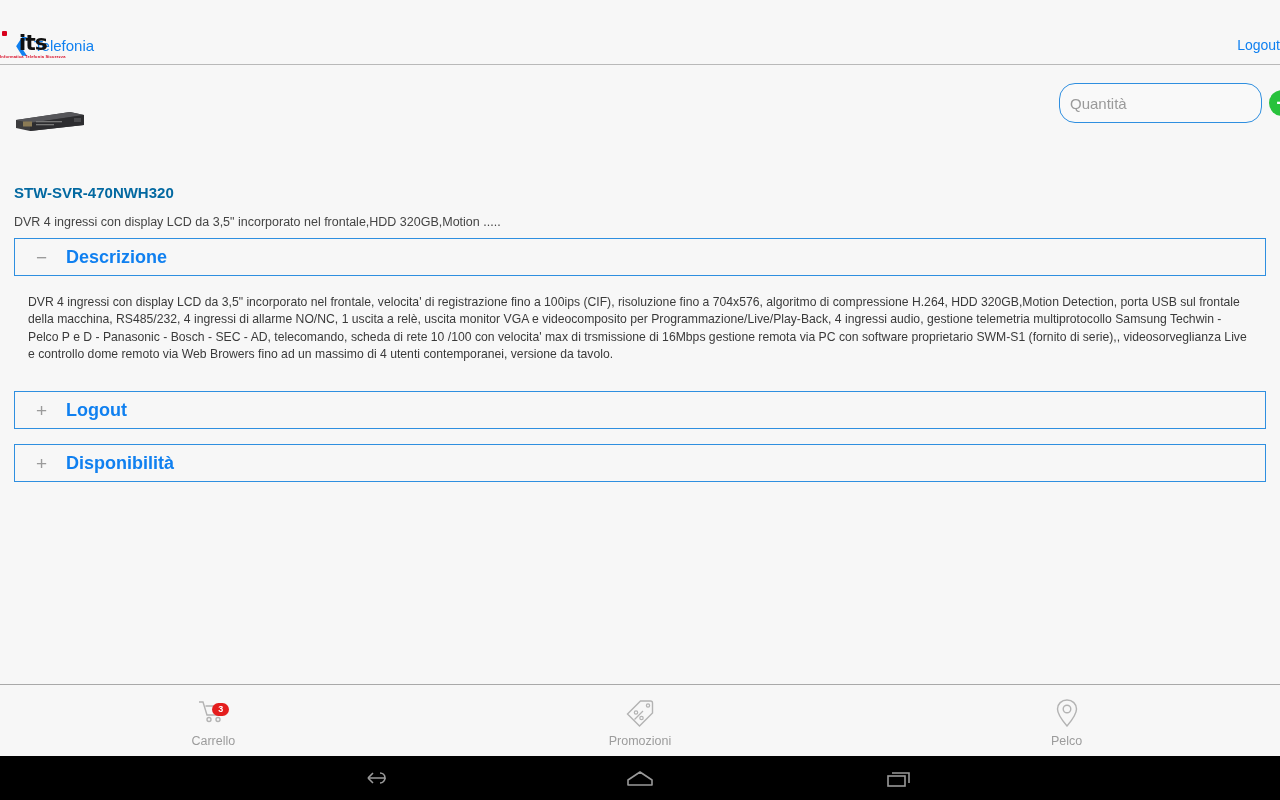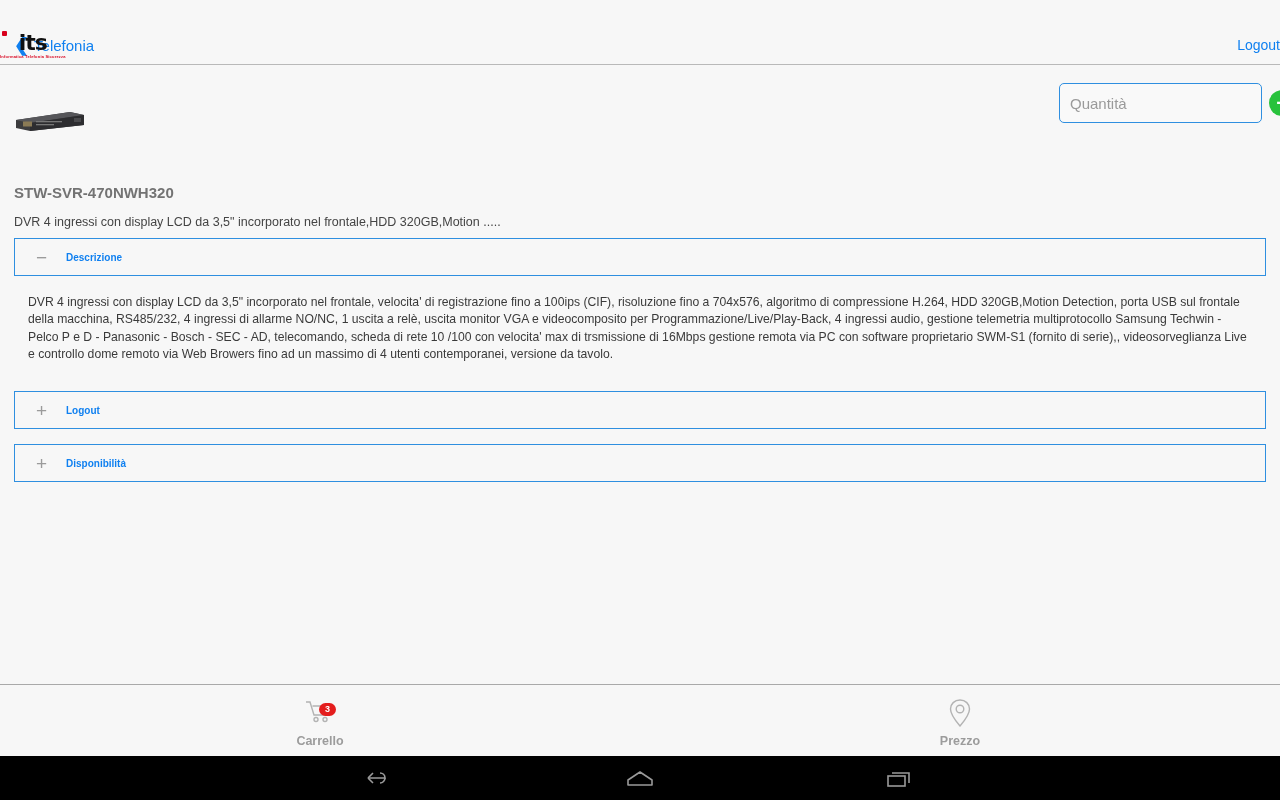--- a/index.html
+++ b/index.html
@@ -51,76 +51,76 @@
   .logo .mark { font-size: 22px; font-weight: bold; letter-spacing: -1px; color: #111; font-family: "DejaVu Sans", sans-serif; }
   .logo .dot { position: absolute; left: 2px; top: -1px; width: 5px; height: 5px; background: #d8001c; border-radius: 1px; }
   .logo .sub { font-size: 4px; color: #d8001c; letter-spacing: .2px; margin-top: 1px; font-weight: bold; }
   .logout { margin-left: auto; color: #1080f0; font-size: 14px; cursor: pointer; }
 
   
   .content { position: absolute; top: 66px; left: 0; width: 1280px; height: 618px; background: #f7f7f7; }
 
   .qty-box {
     position: absolute; right: 18px; top: 17px; width: 203px; height: 40px;
-    border: 1px solid #2f8fe0; border-radius: 5px; background: #f9f9f9;
+    border: 1px solid #2f8fe0; border-radius: 16px; background: #f9f9f9;
     display: flex; align-items: center; padding: 0 6px 0 10px;
   }
   .qty-input {
     border: none; outline: none; background: transparent; flex: 1;
     font-size: 15px; color: #555; font-family: "Liberation Sans", sans-serif;
   }
   .qty-input::placeholder { color: #9a9a9a; }
   .plus-btn {
     width: 26px; height: 26px; border-radius: 50%; background: #28c23c;
     display: flex; align-items: center; justify-content: center;
     color: #fff; font-size: 20px; line-height: 1; font-weight: bold; cursor: pointer;
     flex: 0 0 26px;
   }
 
   .product-img {
     position: absolute; left: 14px; top: 40px; width: 72px; height: 26px;
   }
 
   .prod-title {
     position: absolute; left: 14px; top: 118px;
-    font-size: 15px; font-weight: bold; color: #737373;
+    font-size: 15px; font-weight: bold; color: #0369a1;
   }
   .prod-sub {
     position: absolute; left: 14px; top: 149px;
     font-size: 12.5px; color: #444;
   }
 
   
   .acc { position: absolute; left: 14px; width: 1252px; }
   .acc-head {
     height: 38px; border: 1px solid #2f8fe0; background: #f7f7f7;
     display: flex; align-items: center; gap: 18px; padding-left: 20px; cursor: pointer;
   }
   .acc-sign { color: #9b9b9b; font-size: 19px; line-height: 1; width: 13px; text-align: center; font-weight: 500; }
-  .acc-label { color: #1080f0; font-size: 10px; font-weight: bold; }
+  .acc-label { color: #1080f0; font-size: 18px; font-weight: bold; }
   .acc-body {
     padding: 18px 16px 10px 14px; font-size: 12.2px; color: #3a3a3a; line-height: 1.42;
     background: #f7f7f7;
   }
 
   #acc-descrizione { top: 172px; }
   #acc-prezzo { top: 325px; }
   #acc-disponibilita { top: 378px; }
 
   
   .bottomnav {
     position: absolute; top: 684px; left: 0; width: 1280px; height: 72px;
     background: #f7f7f7; border-top: 1px solid #a9a9a9;
     display: flex; align-items: center;
   }
   .nav-item {
     flex: 1; display: flex; flex-direction: column; align-items: center; gap: 6px;
     cursor: pointer; padding-top: 4px;
   }
-  .nav-label { font-size: 12.5px; color: #9c9c9c; font-weight: bold; }
+  .nav-label { font-size: 12.5px; color: #9c9c9c; font-weight: normal; }
   .nav-icon { position: relative; width: 34px; height: 30px; display: flex; align-items: center; justify-content: center; }
   .cart-badge {
     position: absolute; right: 1px; top: 5px; min-width: 17px; height: 13px;
     background: #e41d1d; border-radius: 7px; color: #fff; font-size: 9px;
     display: flex; align-items: center; justify-content: center; padding: 0 4px; font-weight: bold;
   }
 
   
   .navbar {
     position: absolute; top: 756px; left: 0; width: 1280px; height: 44px; background: #000;
@@ -215,29 +215,41 @@
         <svg width="30" height="26" viewBox="0 0 30 26">
           <path d="M1 2 h4 l4 13 h13 l3.5 -9 h-18" fill="none" stroke="#b3b3b3" stroke-width="1.4"></path>
           <circle cx="11" cy="19.5" r="2" fill="none" stroke="#b3b3b3" stroke-width="1.4"></circle>
           <circle cx="20" cy="19.5" r="2" fill="none" stroke="#b3b3b3" stroke-width="1.4"></circle>
         </svg>
         <span class="cart-badge">3</span>
       </div>
       <div class="nav-label">Carrello</div>
     </div>
 
+    <div class="nav-item">
+      <div class="nav-icon">
+        <svg width="30" height="28" viewBox="0 0 30 28">
+          <path d="M15.5 2 h10 a2 2 0 0 1 2 2 v10 l-13 13 L2.5 15 Z" fill="none" stroke="#b3b3b3" stroke-width="1.4"></path>
+          <circle cx="23" cy="6.5" r="1.6" fill="none" stroke="#b3b3b3" stroke-width="1.3"></circle>
+          <circle cx="11" cy="13.5" r="1.7" fill="none" stroke="#b3b3b3" stroke-width="1.2"></circle>
+          <circle cx="16.5" cy="19" r="1.7" fill="none" stroke="#b3b3b3" stroke-width="1.2"></circle>
+          <line x1="9.5" y1="20.5" x2="18" y2="12" stroke="#b3b3b3" stroke-width="1.2"></line>
+        </svg>
+      </div>
+      <div class="nav-label">Promozioni</div>
+    </div>
 
     <div class="nav-item">
       <div class="nav-icon">
         <svg width="24" height="30" viewBox="0 0 24 30">
           <path d="M12 2 C6.5 2 2.5 6 2.5 11 C2.5 17 12 28 12 28 C12 28 21.5 17 21.5 11 C21.5 6 17.5 2 12 2 Z" fill="none" stroke="#b3b3b3" stroke-width="1.4"></path>
           <circle cx="12" cy="11" r="3.8" fill="none" stroke="#b3b3b3" stroke-width="1.4"></circle>
         </svg>
       </div>
-      <div class="nav-label">Prezzo</div>
+      <div class="nav-label">Pelco</div>
     </div>
 
 
   </div>
 
   <div class="navbar">
     <div class="navbtn">
       <svg width="34" height="22" viewBox="0 0 34 22">
         <path d="M5 11 h17 a5 5 0 0 0 0 -0.2 a5 5 0 0 0 -5 -4.8" fill="none" stroke="#9a9a9a" stroke-width="1.6"></path>
         <path d="M22 11 a5 5 0 0 1 -5 5" fill="none" stroke="#9a9a9a" stroke-width="1.6"></path>

